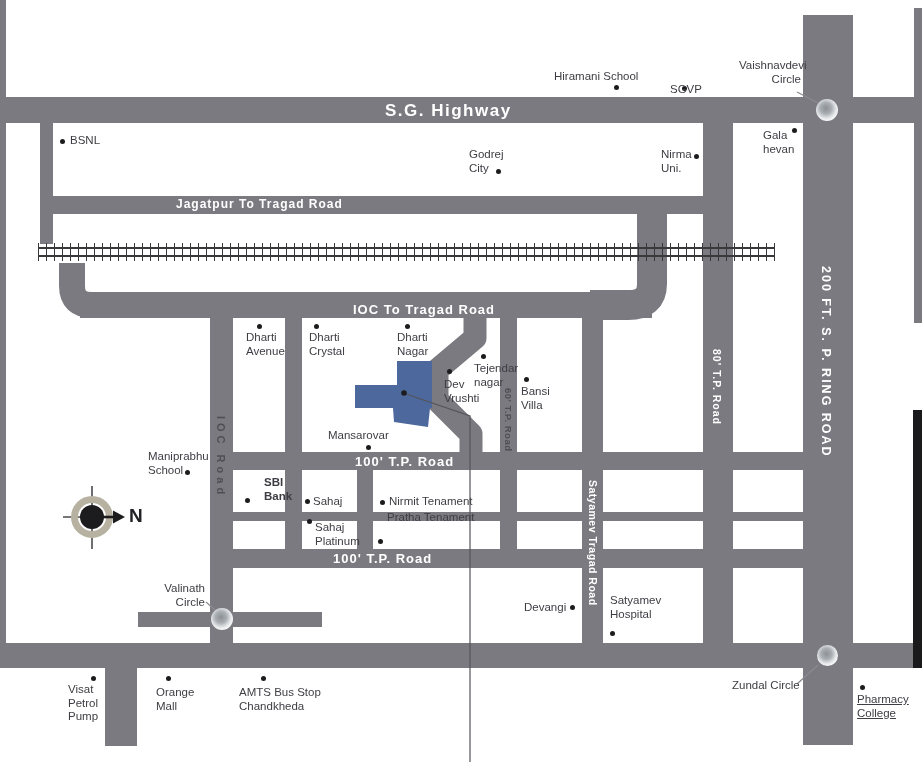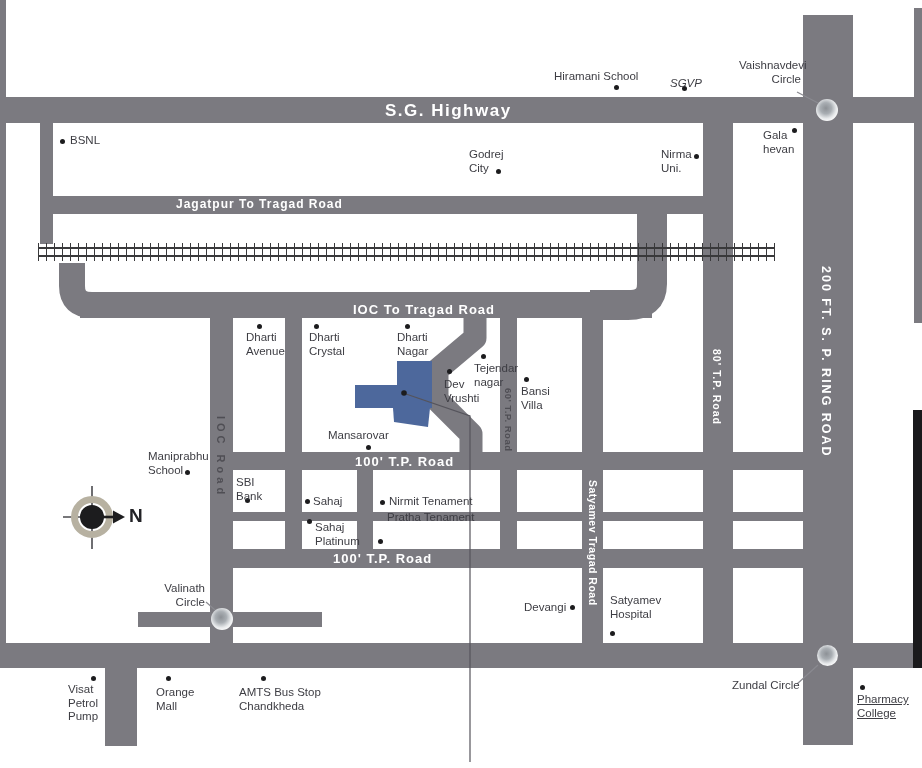--- a/index.html
+++ b/index.html
@@ -127,21 +127,21 @@
   <div class="dot" style="left:378px;top:539px;"></div>
   <div class="dot" style="left:570px;top:605px;"></div>
   <div class="dot" style="left:610px;top:631px;"></div>
   <div class="dot" style="left:860px;top:685px;"></div>
   <div class="dot" style="left:91px;top:676px;"></div>
   <div class="dot" style="left:166px;top:676px;"></div>
   <div class="dot" style="left:261px;top:676px;"></div>
 
   <div class="lm" style="left:70px;top:134px;">BSNL</div>
   <div class="lm" style="left:554px;top:70px;">Hiramani School</div>
-  <div class="lm" style="left:670px;top:77px;font-style:italic;">SGVP</div>
+  <div class="lm" style="left:670px;top:83px;">SGVP</div>
   <div class="lm right" style="left:739px;top:59px;width:62px;">Vaishnavdevi
 Circle</div>
   <div class="lm" style="left:469px;top:148px;">Godrej
 City</div>
   <div class="lm" style="left:661px;top:148px;">Nirma
 Uni.</div>
   <div class="lm" style="left:763px;top:129px;">Gala
 hevan</div>
   <div class="lm" style="left:246px;top:331px;">Dharti
 Avenue</div>
@@ -151,21 +151,21 @@
 Nagar</div>
   <div class="lm" style="left:474px;top:362px;">Tejendar
 nagar</div>
   <div class="lm" style="left:444px;top:378px;">Dev
 Vrushti</div>
   <div class="lm" style="left:521px;top:385px;">Bansi
 Villa</div>
   <div class="lm" style="left:328px;top:429px;">Mansarovar</div>
   <div class="lm" style="left:148px;top:450px;">Maniprabhu
 School</div>
-  <div class="lm" style="left:236px;top:476px;">SBI
+  <div class="lm" style="left:264px;top:476px;font-weight:bold;">SBI
 Bank</div>
   <div class="lm" style="left:313px;top:495px;">Sahaj</div>
   <div class="lm" style="left:389px;top:495px;text-align:right;">Nirmit Tenament</div>
   <div class="lm" style="left:315px;top:521px;">Sahaj
 Platinum</div>
   <div class="lm" style="left:387px;top:511px;">Pratha Tenament</div>
   <div class="lm" style="left:524px;top:601px;">Devangi</div>
   <div class="lm" style="left:610px;top:594px;">Satyamev
 Hospital</div>
   <div class="lm right" style="left:155px;top:582px;width:50px;text-align:right;">Valinath

